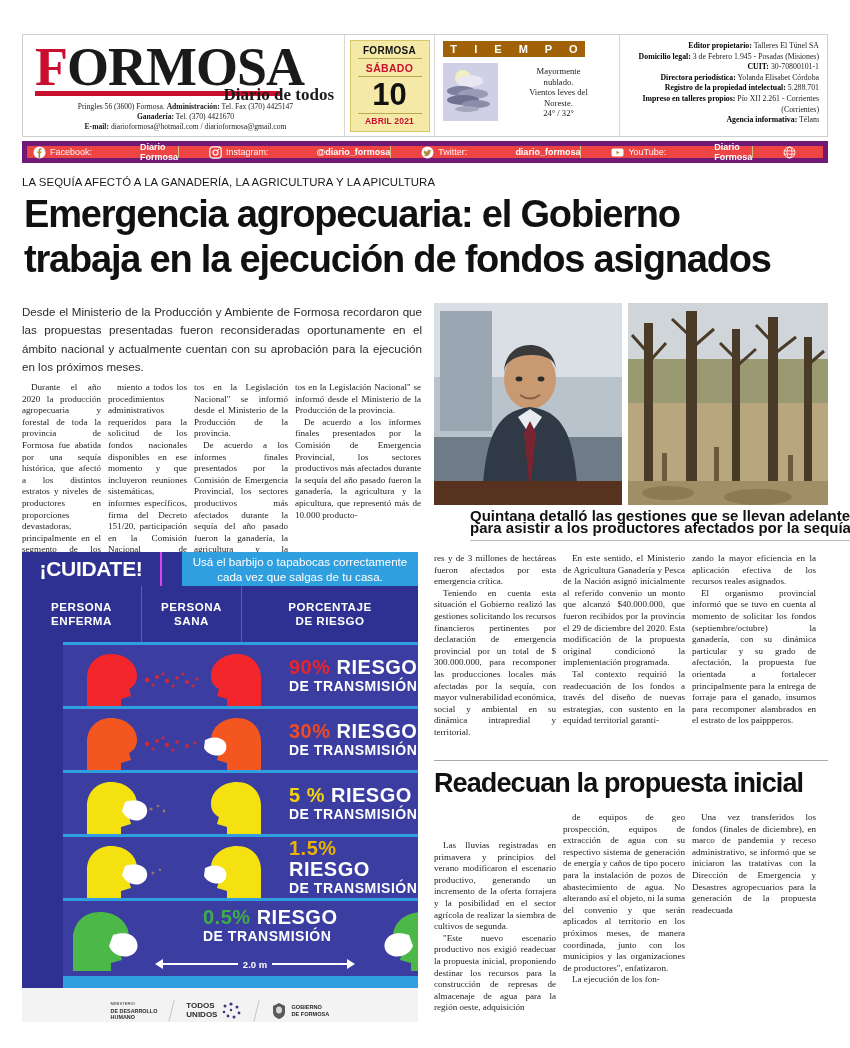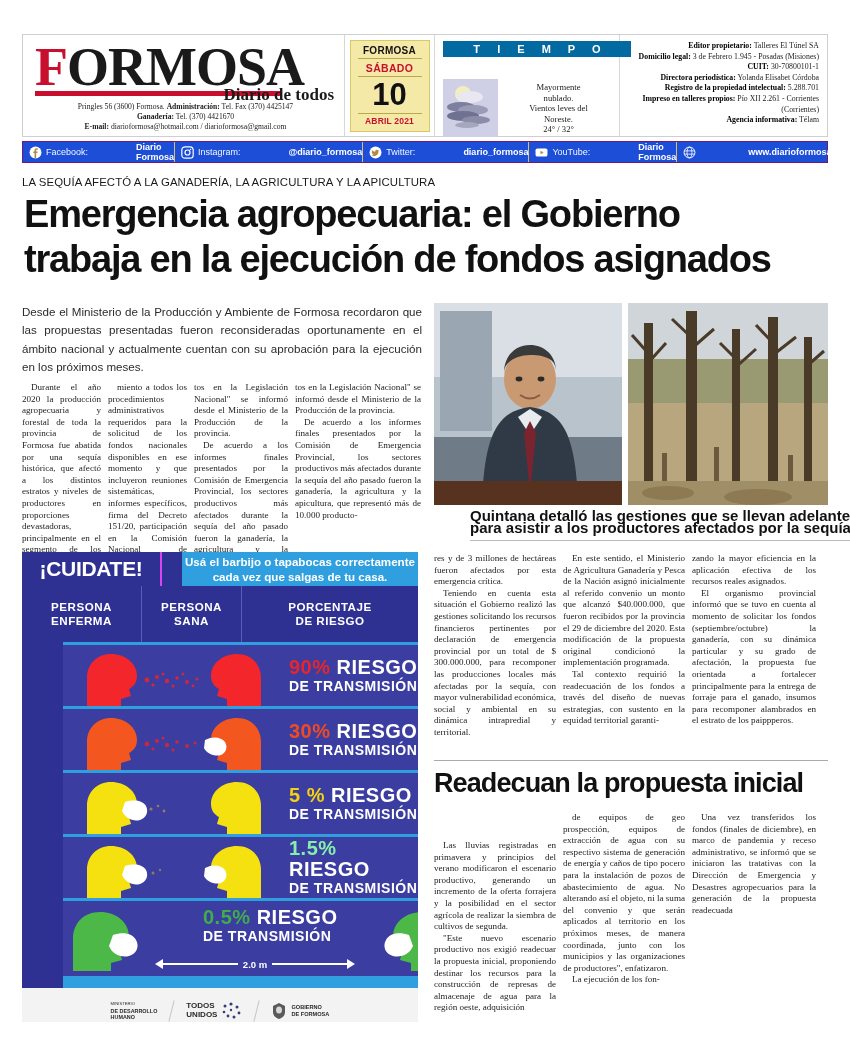--- a/index.html
+++ b/index.html
@@ -42,37 +42,38 @@
     padding:4px 2px;
   }
   .datebox .d-city { font-family:"Liberation Sans",sans-serif; font-weight:700; font-size:10px; color:#111; letter-spacing:.3px;}
   .datebox .d-sep { width:64px; height:1px; background:#b9a94e; }
   .datebox .d-day-name { font-family:"Liberation Sans",sans-serif; font-weight:700; font-size:10.5px; color:#c8102e; letter-spacing:.3px;}
   .datebox .d-num { font-family:"Liberation Sans",sans-serif; font-weight:700; font-size:31px; line-height:30px; color:#111; }
   .datebox .d-month { font-family:"Liberation Sans",sans-serif; font-weight:700; font-size:8.5px; color:#c8102e; letter-spacing:.2px;}
 
   .mh-weather { width:185px; border-right:1px solid #d7d7d7; padding:6px 6px 4px 8px; }
   .tiempo-bar {
-    background:#0369a1; color:#fff; font-family:"Liberation Sans",sans-serif;
+    background:#a16207; color:#fff; font-family:"Liberation Sans",sans-serif;
     font-weight:700; font-size:11px; letter-spacing:7px; text-align:center;
-    padding:2px 0 2px 7px; width:188px;
-  }
-  .weather-row { display:flex; margin-top:22px; gap:6px; }
+    padding:2px 0 2px 7px; width:142px;
+  }
+  .weather-row { display:flex; margin-top:6px; gap:6px; }
   .wicon { width:55px; height:58px; background:#cfd0e6; position:relative; overflow:hidden; flex:0 0 55px; }
   .wtxt { font-size:8.6px; line-height:10.6px; text-align:center; color:#1a1a1a; padding-top:3px; flex:1; }
 
   .mh-pub { flex:1; padding:6px 8px 4px 6px; text-align:right; }
   .mh-pub div { font-size:7.8px; line-height:10.6px; color:#222; }
   .mh-pub b { font-weight:700; color:#000; }
 
   
   .social {
     position:absolute; left:22px; top:141px; width:806px; height:22px;
-    background:#1d4ed8; display:flex; align-items:stretch;
-    border:1px solid #701a75;
+    background:#ef4444; display:flex; align-items:stretch;
+    border:5px solid #701a75;
+    gap:24px;
   }
   .social-cell {
     flex:1; display:flex; align-items:center; gap:4px;
     border-right:1px solid #d8bd7e; padding-left:6px;
     font-family:"Liberation Sans",sans-serif; font-size:9px; color:#fff;
   }
   .social-cell:last-child { border-right:none; }
   .social-cell .lbl { font-weight:400; opacity:.95; }
   .social-cell .hnd { font-weight:700;margin-left:44px; }
   .si { width:13px; height:13px; flex:0 0 13px; display:block; }
@@ -130,21 +131,21 @@
   }
   .info-head { display:flex; height:34px; }
   .cuidate {
     width:140px; background:#2e3192; color:#fff;
     font-family:"Liberation Sans",sans-serif; font-weight:700; font-size:21px;
     display:flex; align-items:center; justify-content:center; letter-spacing:-.3px;
     border-right:2px solid #d946ef;
   }
   .cuidate-msg {
     flex:1; background:#2f9fe0; color:#fff; text-align:center;
-    font-family:"Liberation Sans",sans-serif; font-weight:700; font-size:11.6px;
+    font-family:"Liberation Sans",sans-serif; font-weight:400; font-size:11.6px;
     line-height:15px; display:flex; align-items:center; justify-content:center; padding:0 0;margin-left:20px;
   }
   .info-cols { display:flex; height:56px; background:#2e3192; }
   .ic {
     color:#fff; font-family:"Liberation Sans",sans-serif; font-weight:700;
     font-size:11.6px; line-height:14px; text-align:center;
     display:flex; align-items:center; justify-content:center;
     letter-spacing:.5px;
   }
   .ic.a { width:120px; border-right:1px solid #5a5dbb; }
@@ -503,21 +504,21 @@
             <path d="M62 30c10-3 18-1 21 4 3 6 0 12-6 14-7 2-15-2-18-9z" fill="#fff"></path>
             <g fill="#b8904a" opacity=".7">
                 <circle cx="90" cy="37" r="1.5"></circle>
                 <circle cx="97" cy="34" r="1.2"></circle>
               </g>
             <path d="M198 62V34c0-14-10-24-24-24s-26 9-26 22c0 7 4 11 8 13l-2 7 10 3v7z" fill="#f5e010"></path>
             <path d="M142 32c8-4 16-3 20 2 3 5 1 11-4 13-6 2-14-1-17-7z" fill="#fff"></path>
           </svg>
         </div>
         <div class="pct">
-          <span class="big"><span class="num" style="color:#86efac">1.5%</span> <span>RIESGO</span></span>
+          <span class="big"><span class="num" style="color:#eab308">1.5%</span> <span>RIESGO</span></span>
           <span class="sub">DE TRANSMISIÓN</span>
         </div>
       </div>
 
       <div class="rrow" style="height:78px">
         <div class="heads" style="width:396px;position:absolute;left:0;top:0;height:78px">
           <svg class="headsvg" width="396" height="78" viewBox="0 0 396 78">
             <path d="M10 70V38c0-16 11-27 27-27s29 10 29 25c0 8-5 12-9 15l2 8-11 3v8z" fill="#4cb848"></path>
             <path d="M50 34c11-4 20-1 23 5 4 7 0 14-7 16-8 2-17-2-20-10z" fill="#fff"></path>
             <path d="M386 70V38c0-16-11-27-27-27s-29 10-29 25c0 8 5 12 9 15l-2 8 11 3v8z" fill="#4cb848"></path>

